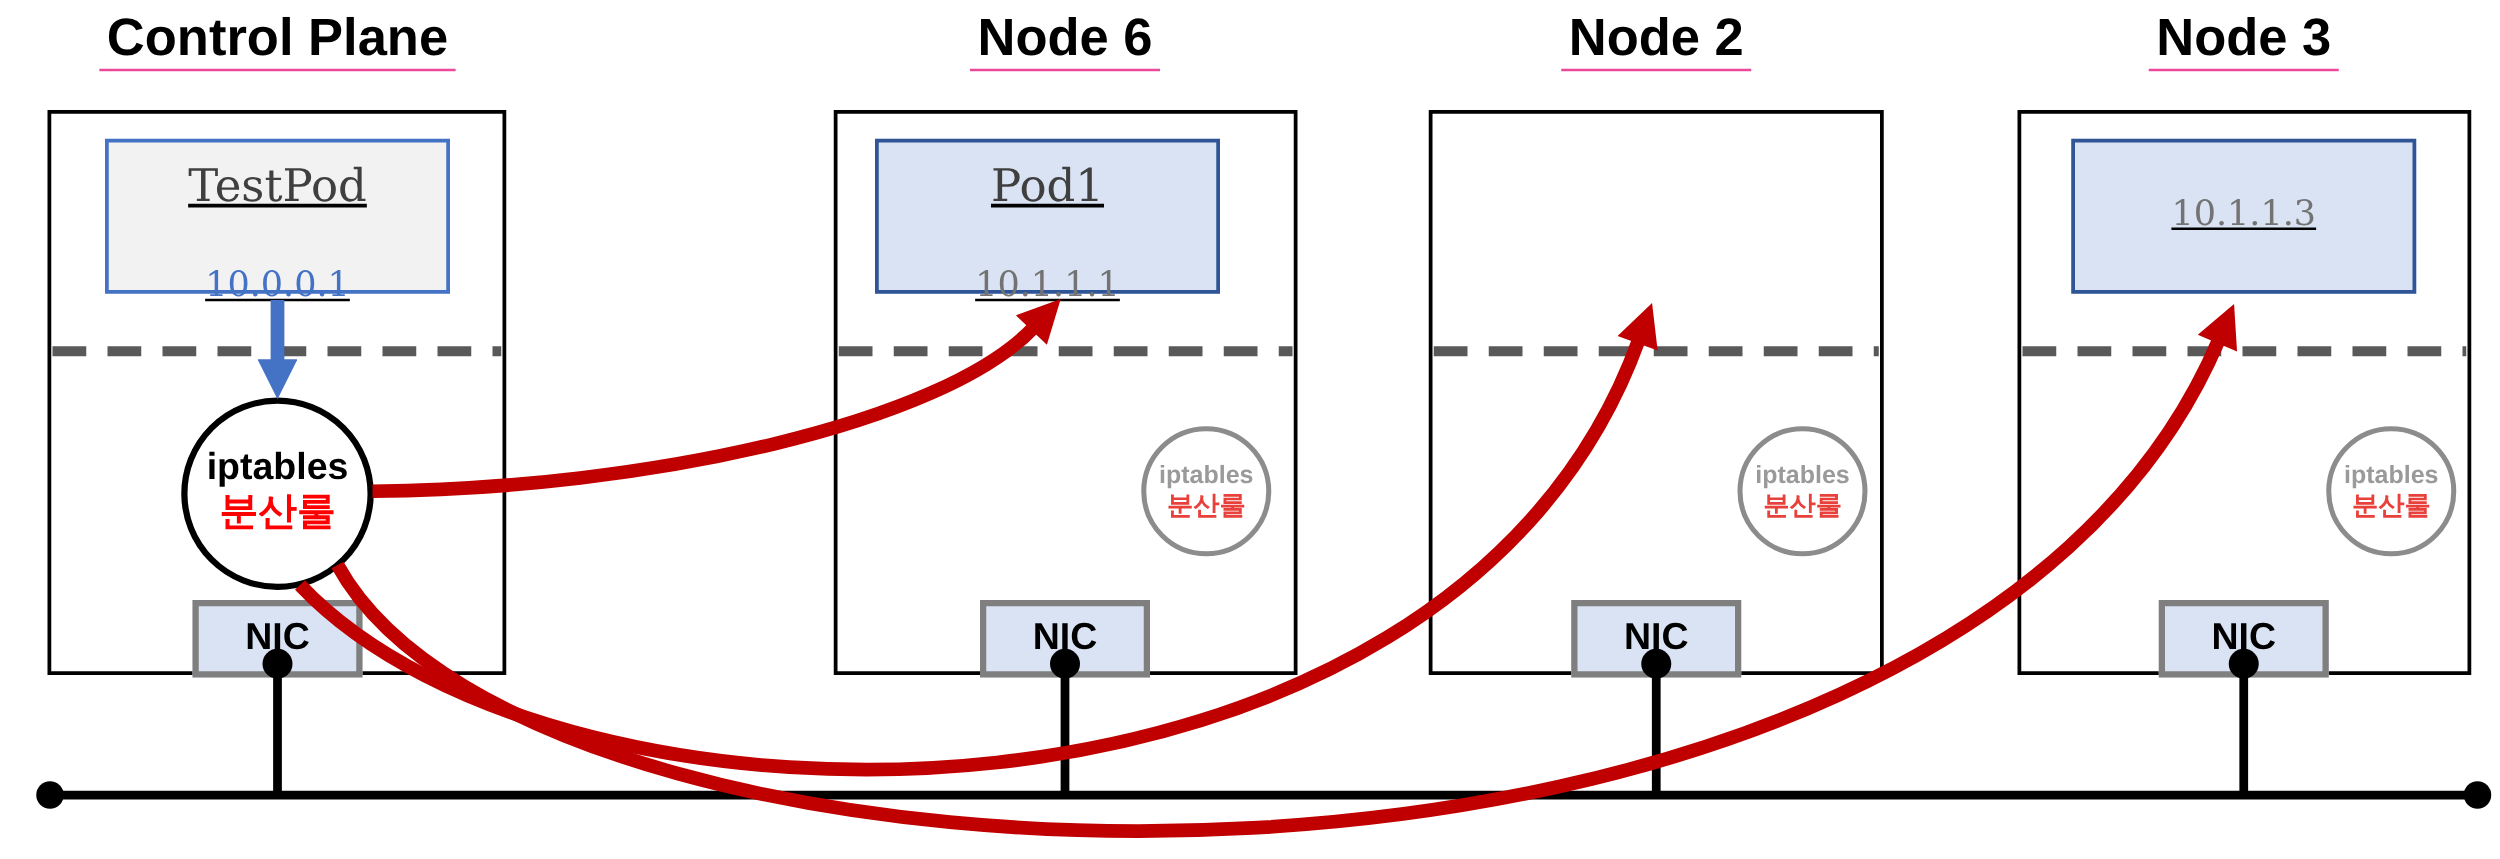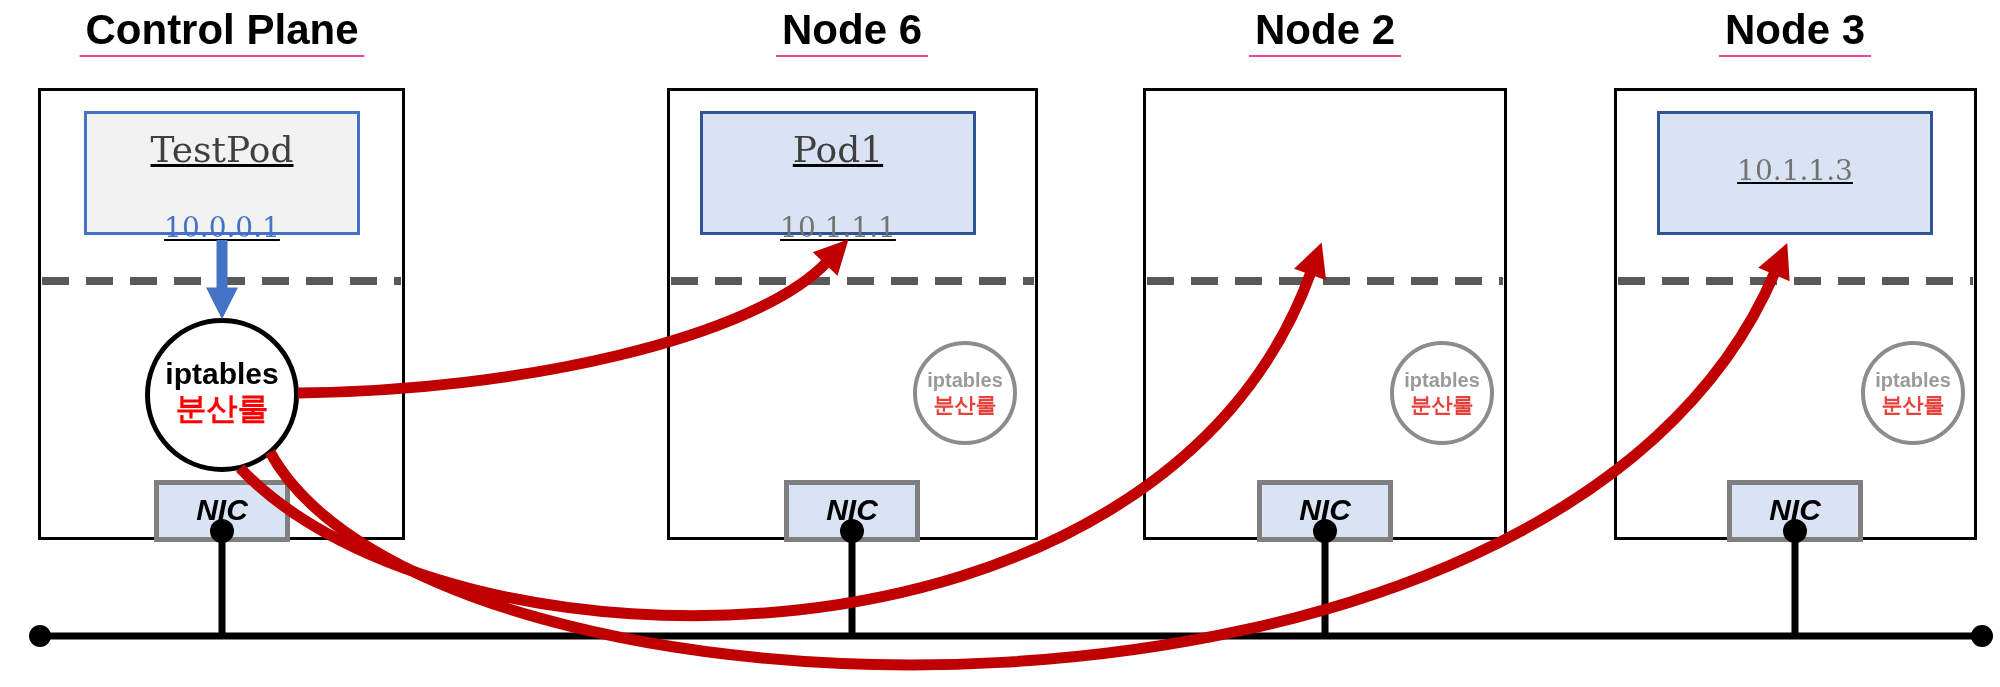--- a/index.html
+++ b/index.html
@@ -56,21 +56,20 @@
     border:4px solid #8c8c8c;
   }
   .ipt-circle.small .ipt-label{font-size:20px;font-weight:bold;color:#9a9a9a;margin-top:24px;line-height:1.15;}
   .ipt-circle.small .rule-label{font-size:21px;font-weight:bold;color:#e8413c;line-height:1.2;}
   .nic-box{
     position:absolute;top:480px;width:136px;height:62px;
     background:#dae3f3;border:5px solid #7f7f7f;
     box-sizing:border-box;
     text-align:center;font-size:30px;font-weight:bold;color:#000;
     line-height:50px;
-    font-style:italic;
   }
   #overlay{
     position:absolute;left:0;top:0;z-index:10;
     pointer-events:none;
   }
 </style>
 </head>
 <body>
 
 <div id="stage">

